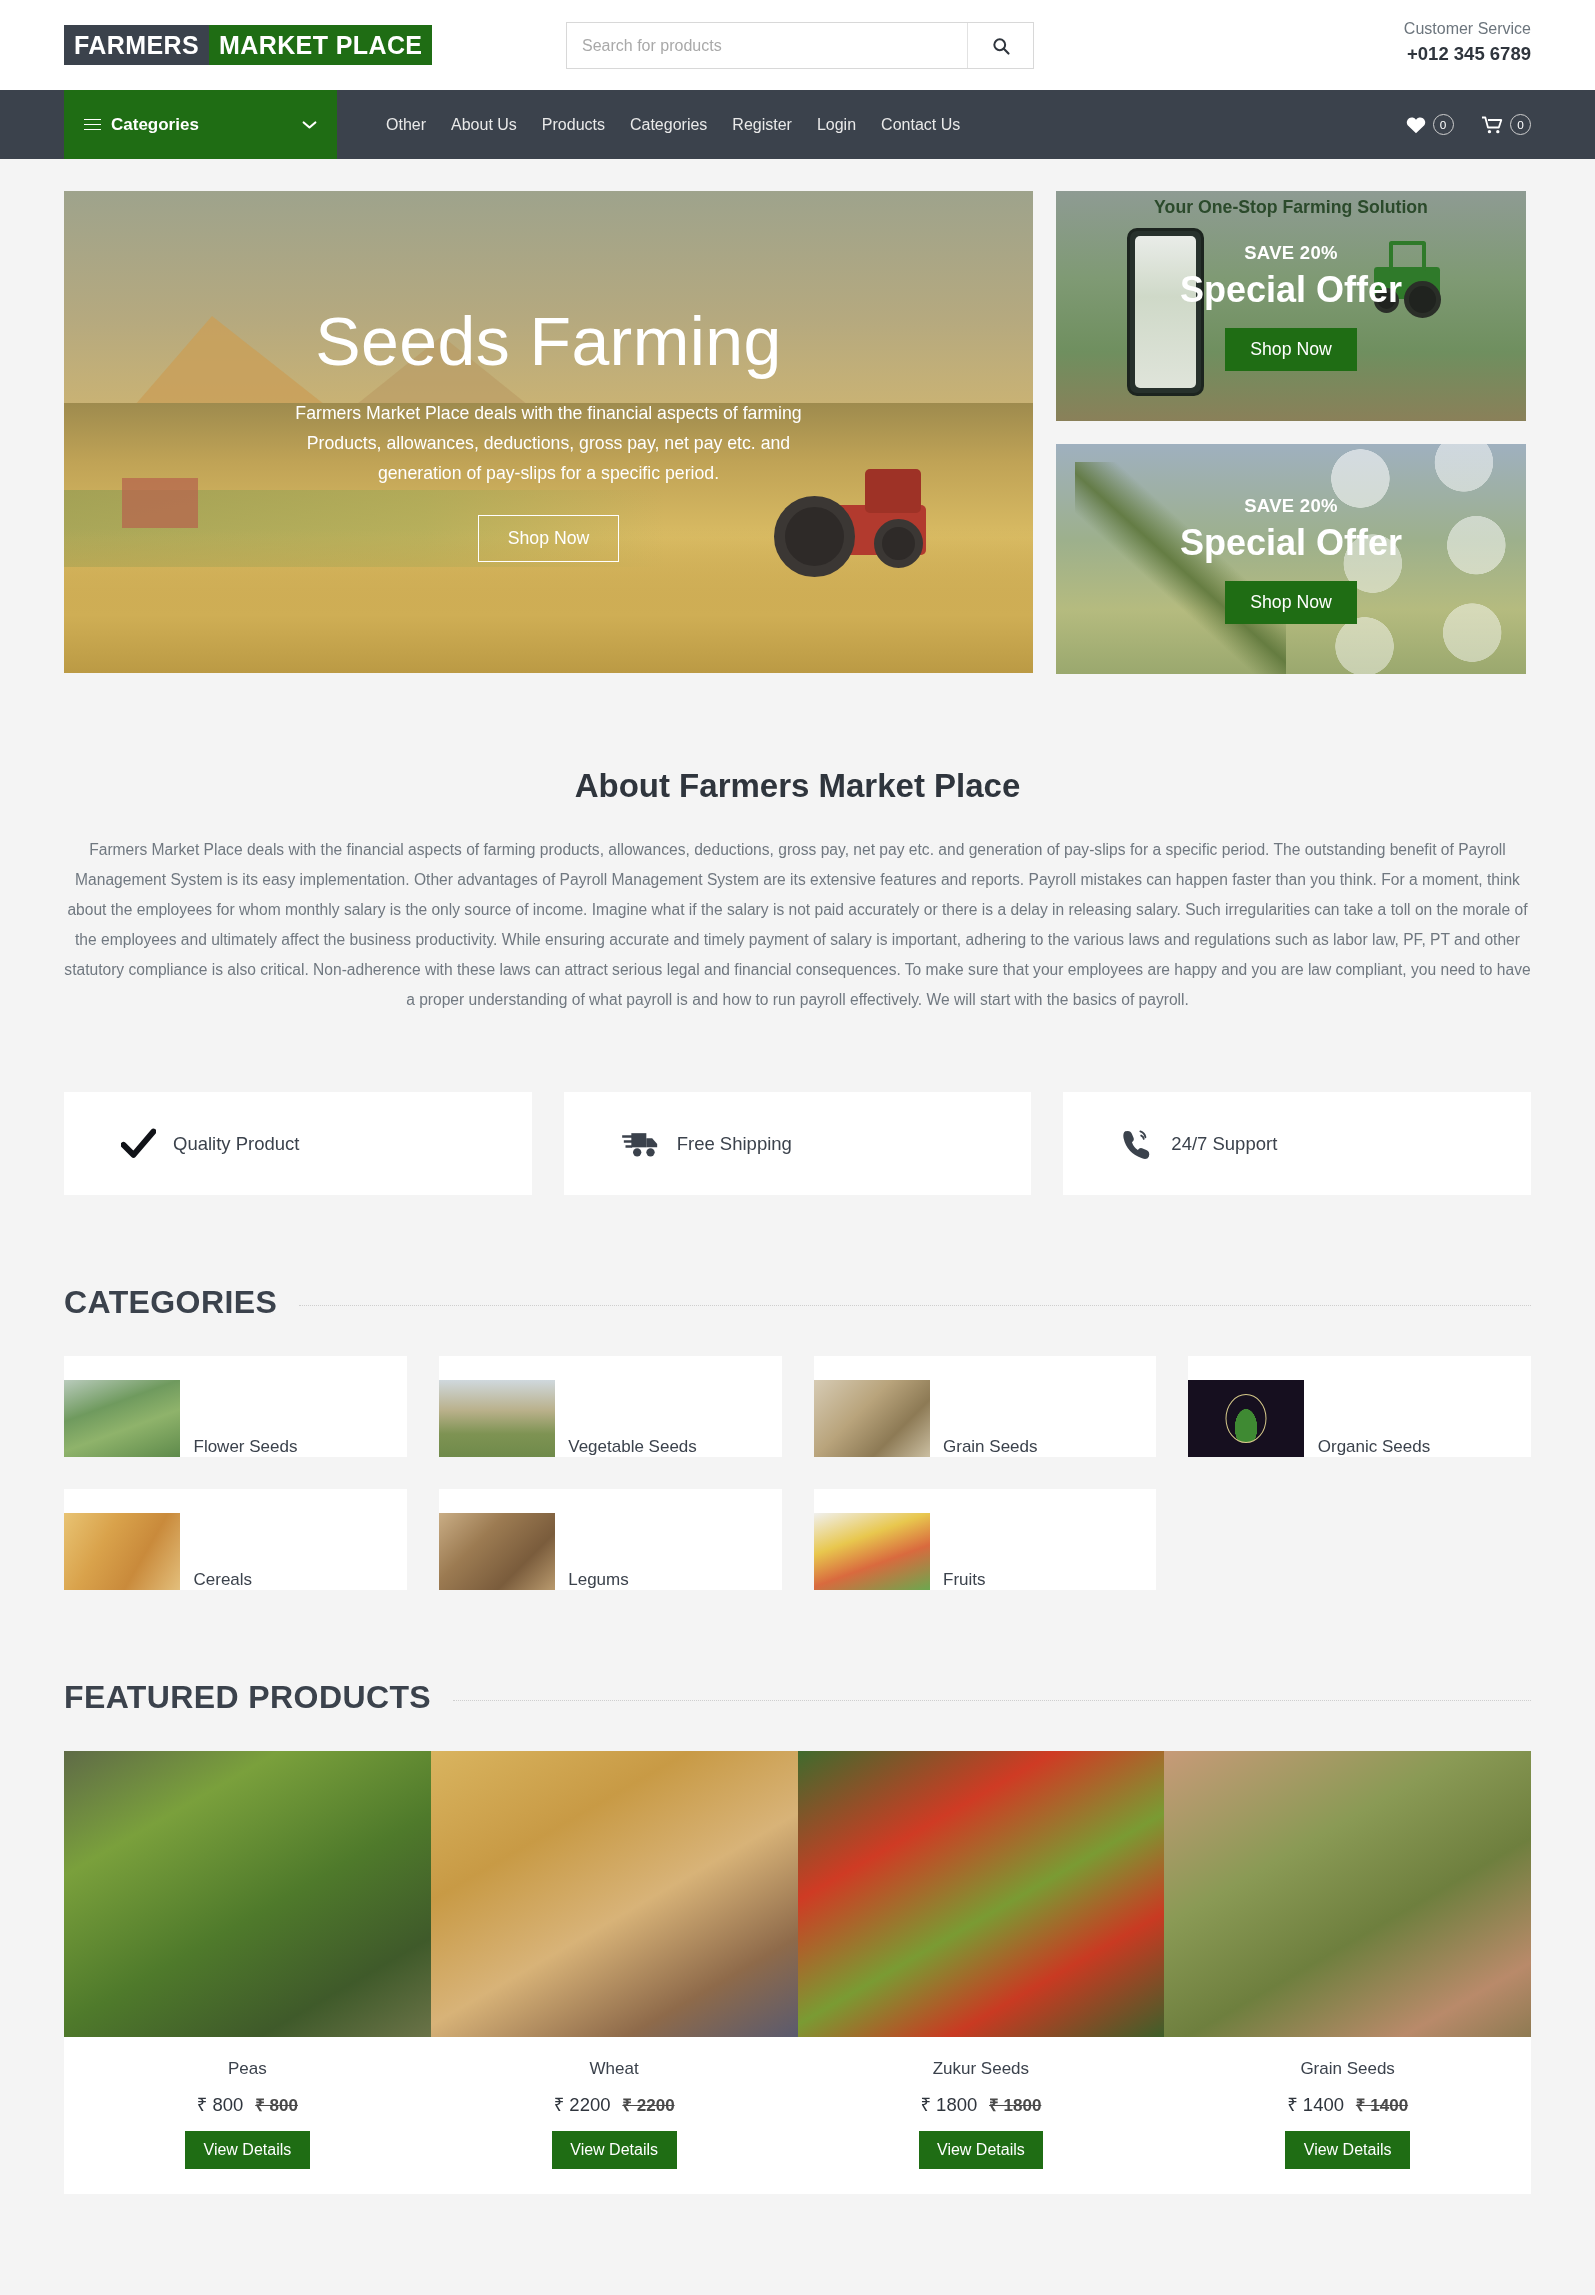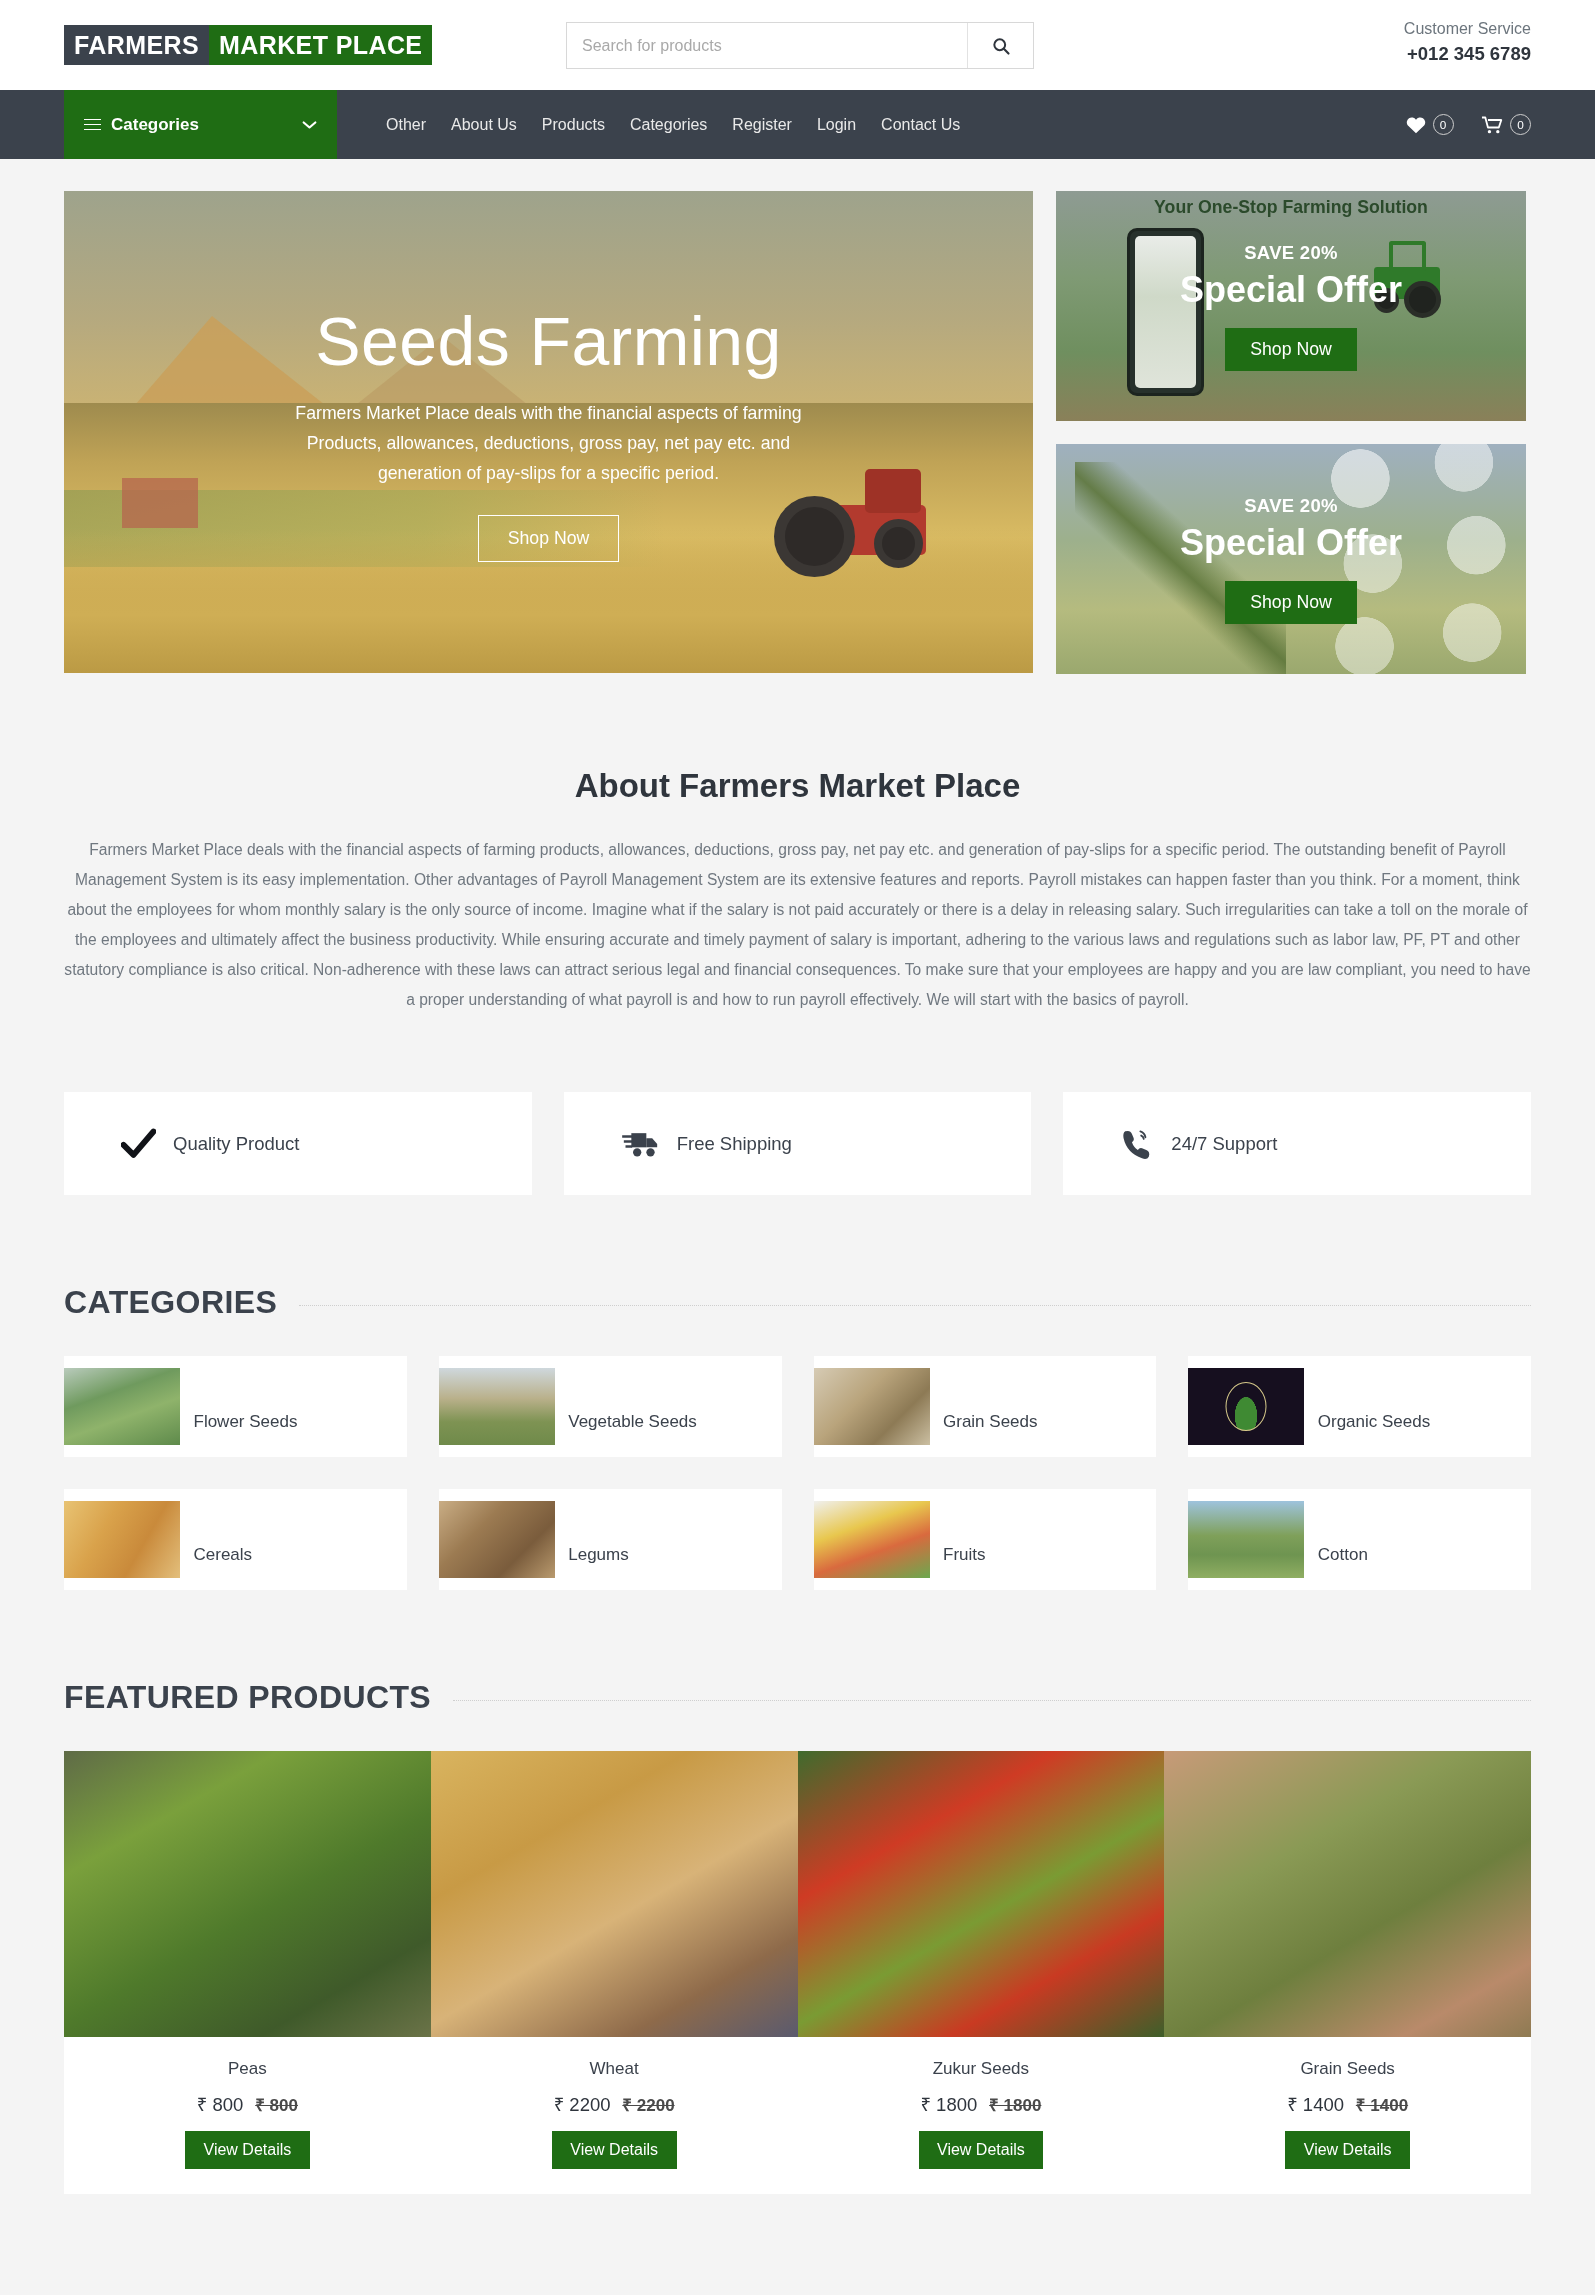--- a/index.html
+++ b/index.html
@@ -297,21 +297,21 @@
   }
   .sec-rule { flex: 1; border-top: 1.7px dotted #cfcfcf; height: 0; margin-top: 5px; }
 
   
   .cat-grid {
     display: grid; grid-template-columns: repeat(4, 1fr);
     gap: 32px; padding: 35px 64px 0 64px;
   }
   .cat-card {
     background: #ffffff; height: 101px;
-    display: flex; align-items: center; cursor: pointer;
+    display: flex; align-items: flex-end; cursor: pointer;
   }
   .cat-thumb { width: 116px; height: 77px; flex: none; overflow: hidden; }
   .cat-name { font-size: 17px; color: #3b424c; padding: 30px 0 0 13.5px; }
 
   .th-flower { background: linear-gradient(160deg,#b9cbbc 0%,#6f9a5e 35%,#8fb36b 60%,#5e8a4b 100%); }
   .th-veg { background: linear-gradient(180deg,#cfd8dd 0%,#b9b08a 40%,#7e9353 70%,#6f8a4a 100%); }
   .th-grain { background: linear-gradient(135deg,#d6cbb4 0%,#b9a47c 40%,#8d7a55 70%,#cbbfa2 100%); }
   .th-organic { background: #160f1f; position: relative; }
   .th-organic::after {
     content:""; position:absolute; left:50%; top:18%; transform:translateX(-50%);
@@ -537,24 +537,20 @@
       <div class="cat-name">Cereals</div>
     </div>
     <div class="cat-card">
       <div class="cat-thumb th-legum"></div>
       <div class="cat-name">Legums</div>
     </div>
     <div class="cat-card">
       <div class="cat-thumb th-fruit"></div>
       <div class="cat-name">Fruits</div>
     </div>
-    <div class="cat-card">
-      <div class="cat-thumb th-cotton"></div>
-      <div class="cat-name">Cotton</div>
-    </div>
   </div>
 
   <div class="sec-head">
     <h2>FEATURED PRODUCTS</h2>
     <div class="sec-rule"></div>
   </div>
 
   <div class="prod-grid">
 
     <div class="prod-card">

